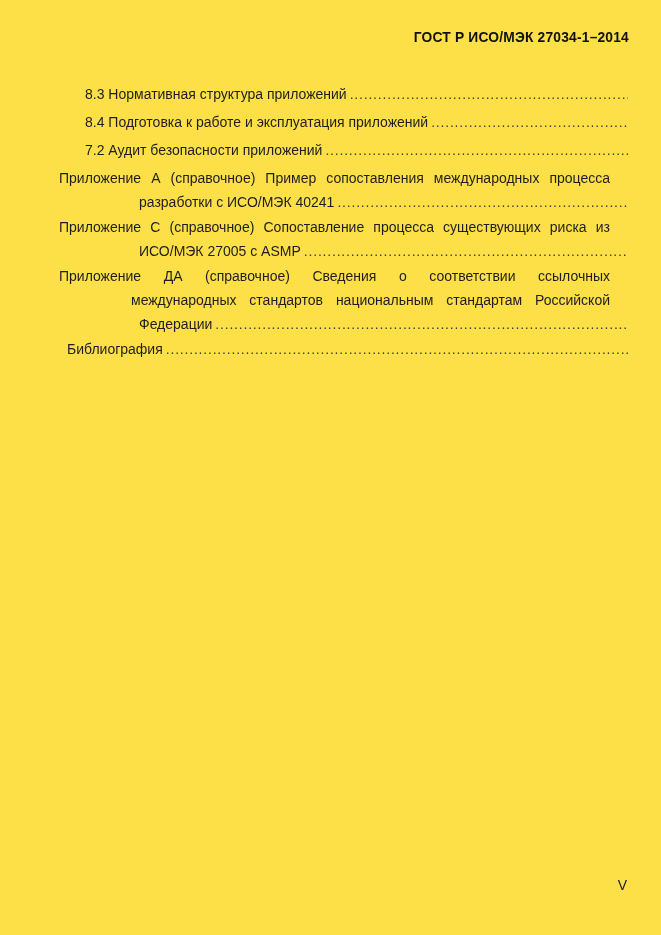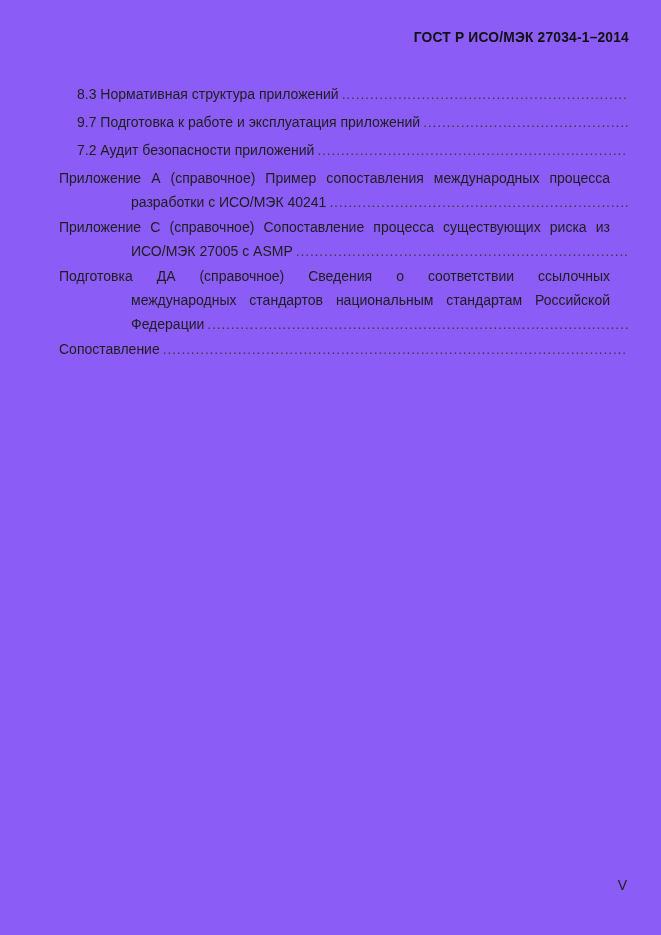--- a/index.html
+++ b/index.html
@@ -7,21 +7,21 @@
   body {
     width: 661px; height: 935px;
     position: relative;
     font-family: "Liberation Sans", sans-serif;
     font-size: 14px;
     color: #1e1e1e;
     overflow: hidden;
   }
   .page {
     position: absolute; inset: 0;
-    background: #8b5cf6;
+    background: #fde047;
     padding-left: 8px;
   }
   .doc-header {
     position: absolute;
     top: 30px; left: 60px; right: 32px;
     text-align: right;
     font-weight: bold;
     font-size: 13.8px;
     letter-spacing: 0.2px;
     color: #111111;
@@ -33,20 +33,21 @@
   .entry { margin-bottom: 1px; }
   .entry.sub { margin-bottom: 4px; }
   .line {
     line-height: 24px;
     min-height: 24px;
   }
   
   .line.lead {
     display: flex;
     align-items: flex-start;
+    margin-left: 8px;
   }
   .line.lead .txt { white-space: nowrap; }
   .leader {
     flex: 1 1 auto;
     overflow: hidden;
     white-space: nowrap;
     margin-left: 3px;
     color: #3a3a3a;
   }
   .leader::after {
@@ -80,21 +81,21 @@
 
   <div class="toc">
       <div class="entry sub">
         <div class="line lead">
           <span class="txt">8.3 Нормативная структура приложений</span>
           <span class="leader"></span>
         </div>
       </div>
       <div class="entry sub">
         <div class="line lead">
-          <span class="txt">9.7 Подготовка к работе и эксплуатация приложений</span>
+          <span class="txt">8.4 Подготовка к работе и эксплуатация приложений</span>
           <span class="leader"></span>
         </div>
       </div>
       <div class="entry sub">
         <div class="line lead">
           <span class="txt">7.2 Аудит безопасности приложений</span>
           <span class="leader"></span>
         </div>
       </div>
       <div class="entry app">
@@ -105,30 +106,30 @@
         </div>
       </div>
       <div class="entry app">
         <div class="line just"><span class="txt">Приложение С (справочное) Сопоставление процесса существующих риска из</span></div>
         <div class="line lead cont">
           <span class="txt">ИСО/МЭК 27005 с ASMP</span>
           <span class="leader"></span>
         </div>
       </div>
       <div class="entry app">
-        <div class="line just"><span class="txt">Подготовка ДА (справочное) Сведения о соответствии ссылочных</span></div>
+        <div class="line just"><span class="txt">Приложение ДА (справочное) Сведения о соответствии ссылочных</span></div>
         <div class="line just cont"><span class="txt">международных стандартов национальным стандартам Российской</span></div>
         <div class="line lead cont">
           <span class="txt">Федерации</span>
           <span class="leader"></span>
         </div>
       </div>
       <div class="entry app">
         <div class="line lead">
-          <span class="txt">Сопоставление</span>
+          <span class="txt">Библиография</span>
           <span class="leader"></span>
         </div>
       </div>
     </div>
 
   <div class="page-number">V</div>
 
 </div>
 
 </body></html>

